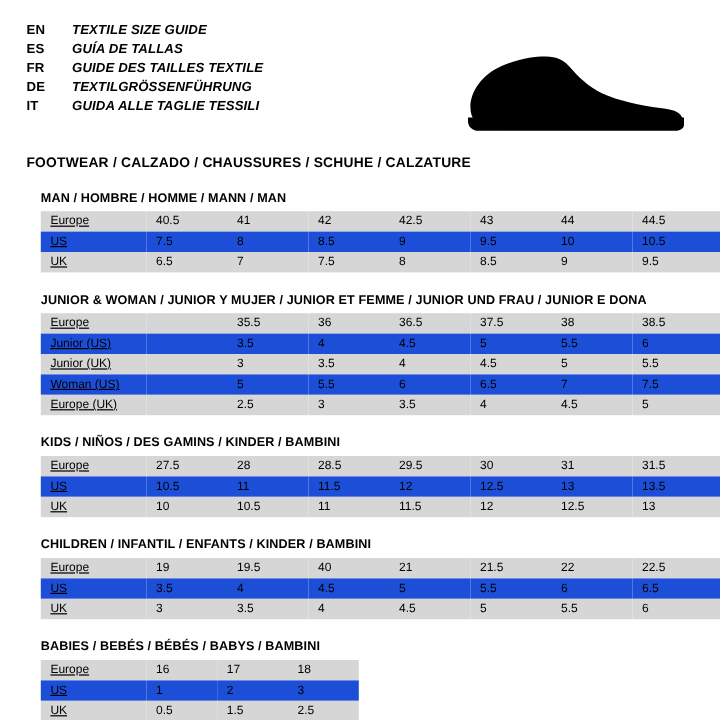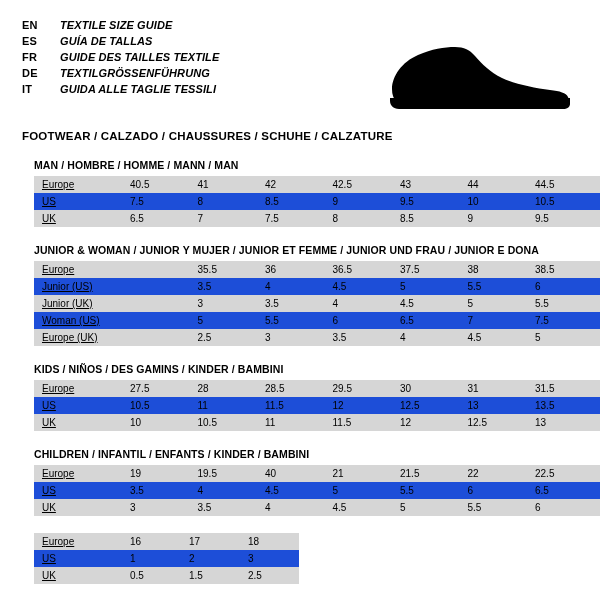--- a/index.html
+++ b/index.html
@@ -326,20 +326,21 @@
           <td class="cell">5.5</td>
           <td class="cell">6</td>
           <td class="cell">6.5</td>
 
         </tr>
       </tbody>
     </table>
   </div>
 
   <div class="group">
+    <div class="group-title">BABIES / BEBÉS / BÉBÉS / BABYS / BAMBINI</div>
     <table class="babies">
       <tbody>
         <tr class="shaded">
           <td class="label">Europe</td>
           <td class="cell">16</td>
           <td class="cell">17</td>
           <td class="cell">18</td>
         </tr>
         <tr class="plain">
           <td class="label">US</td>

